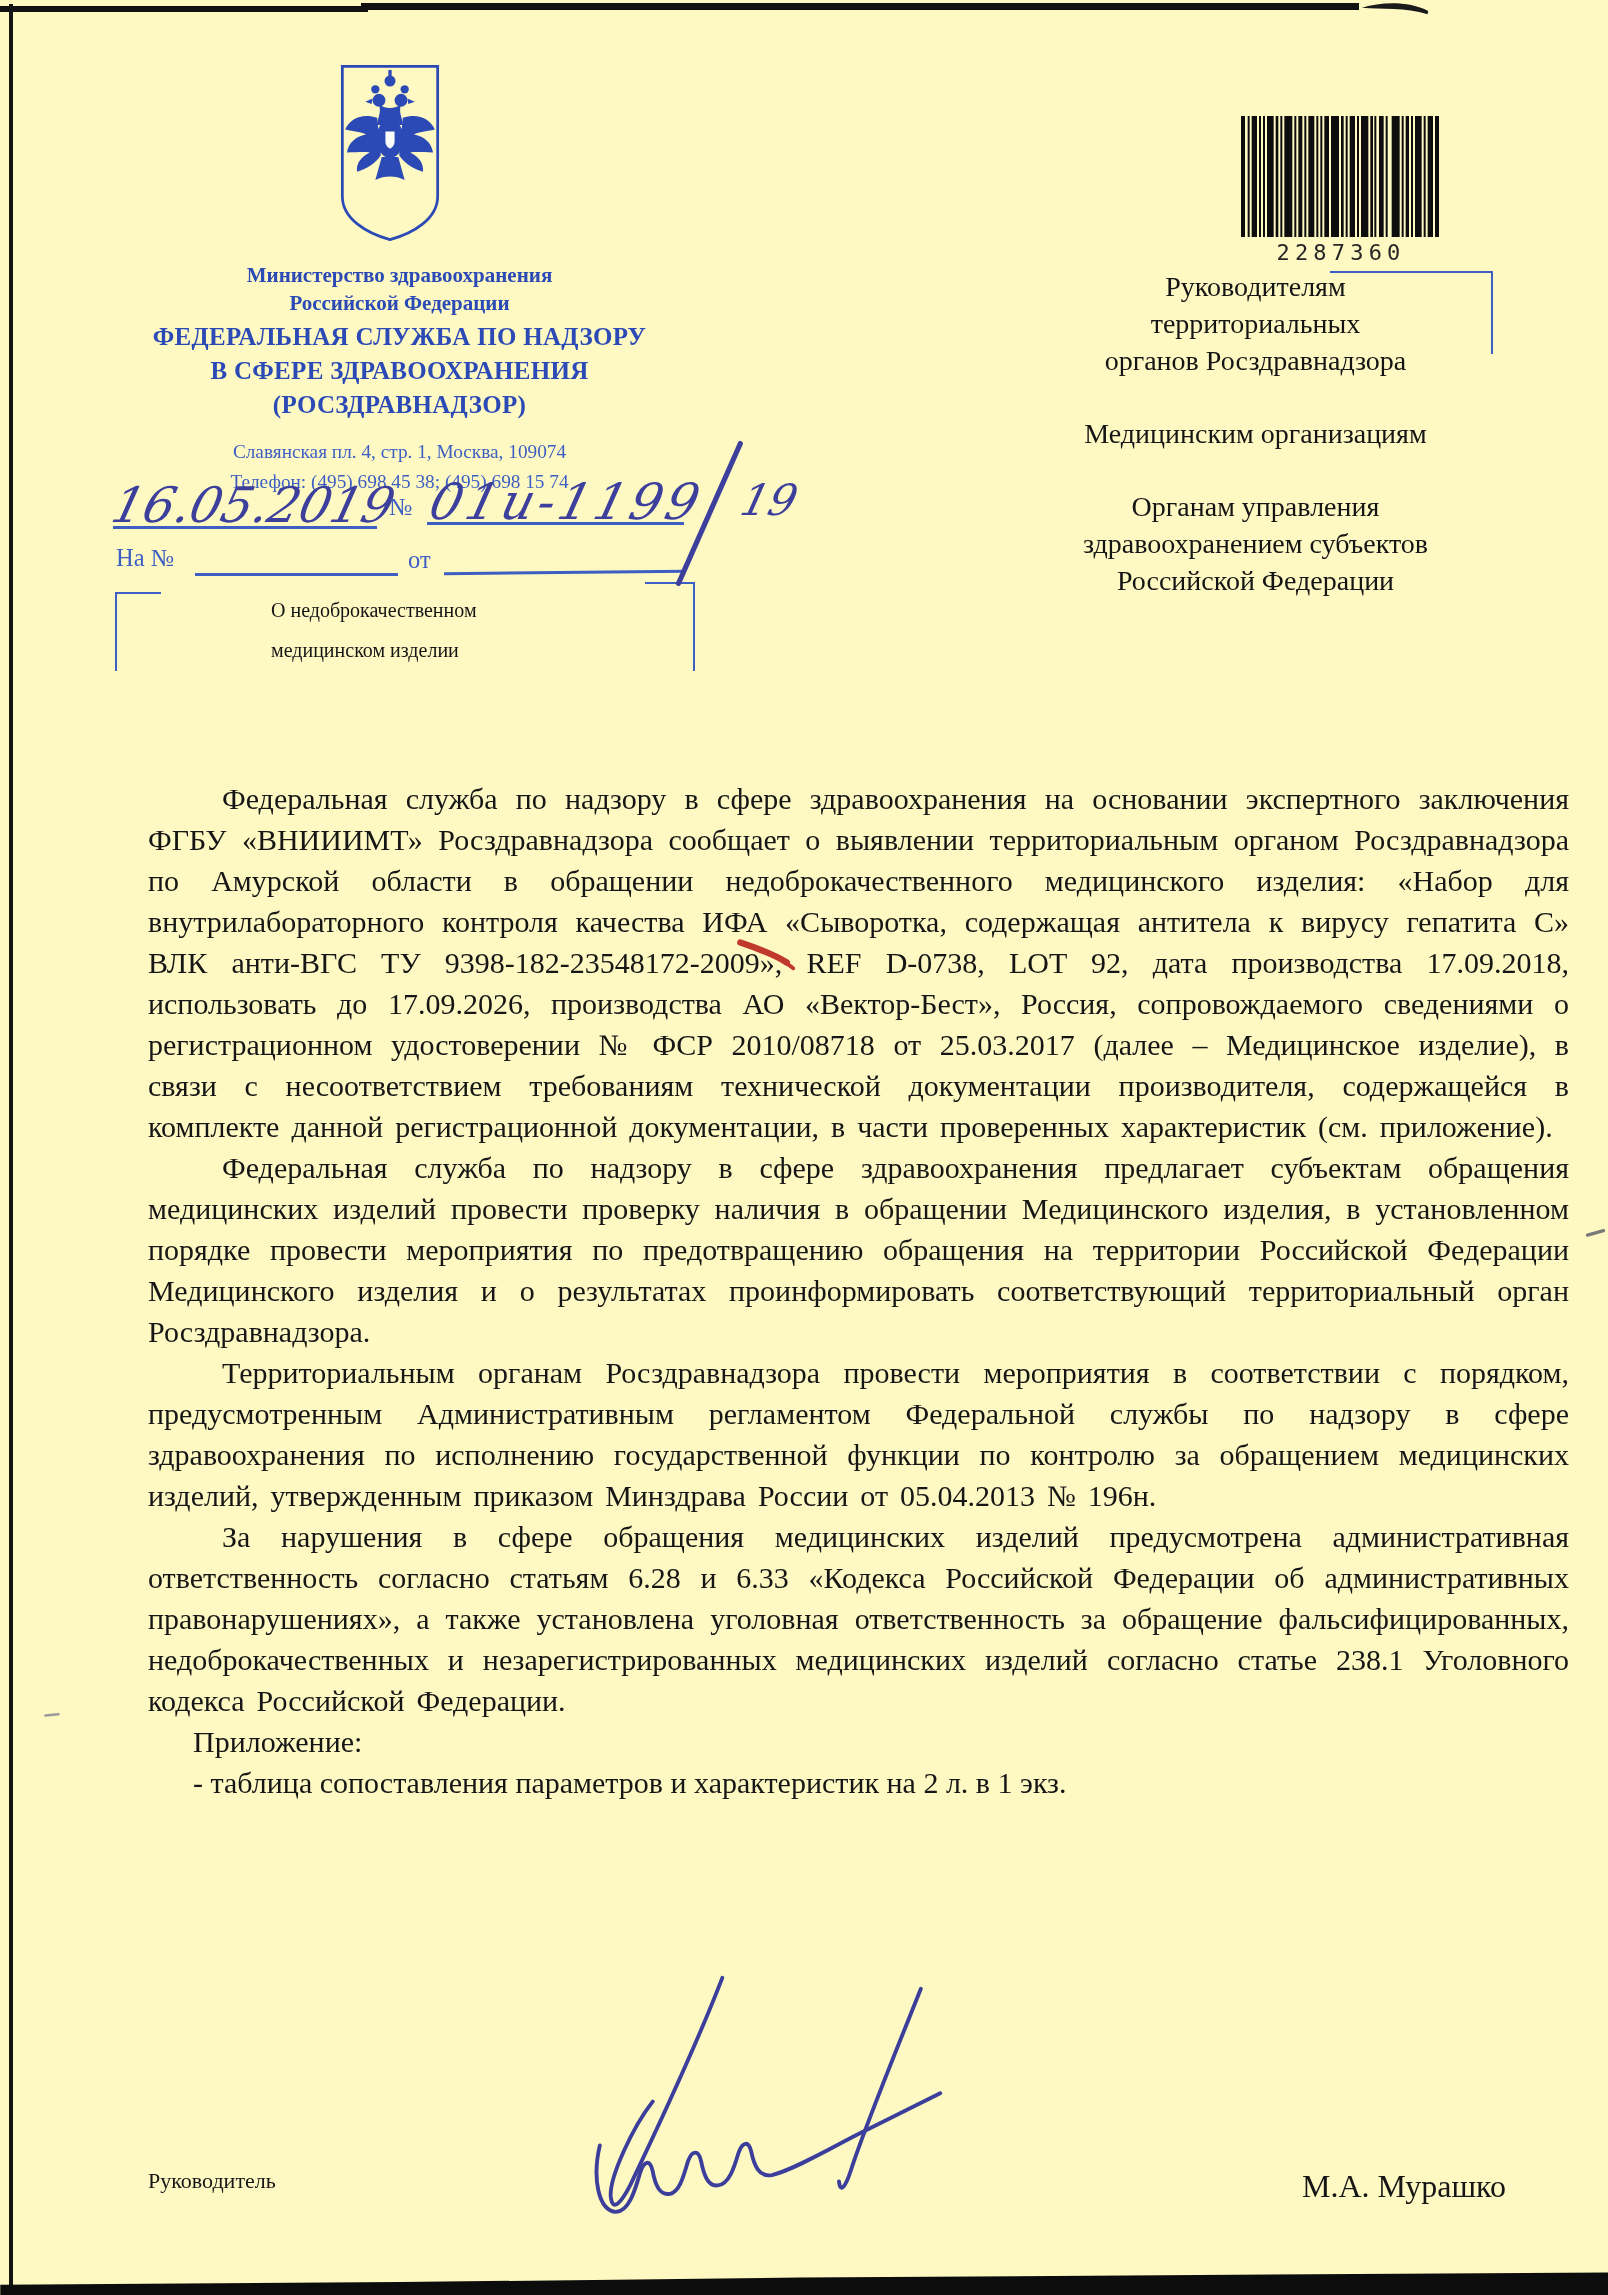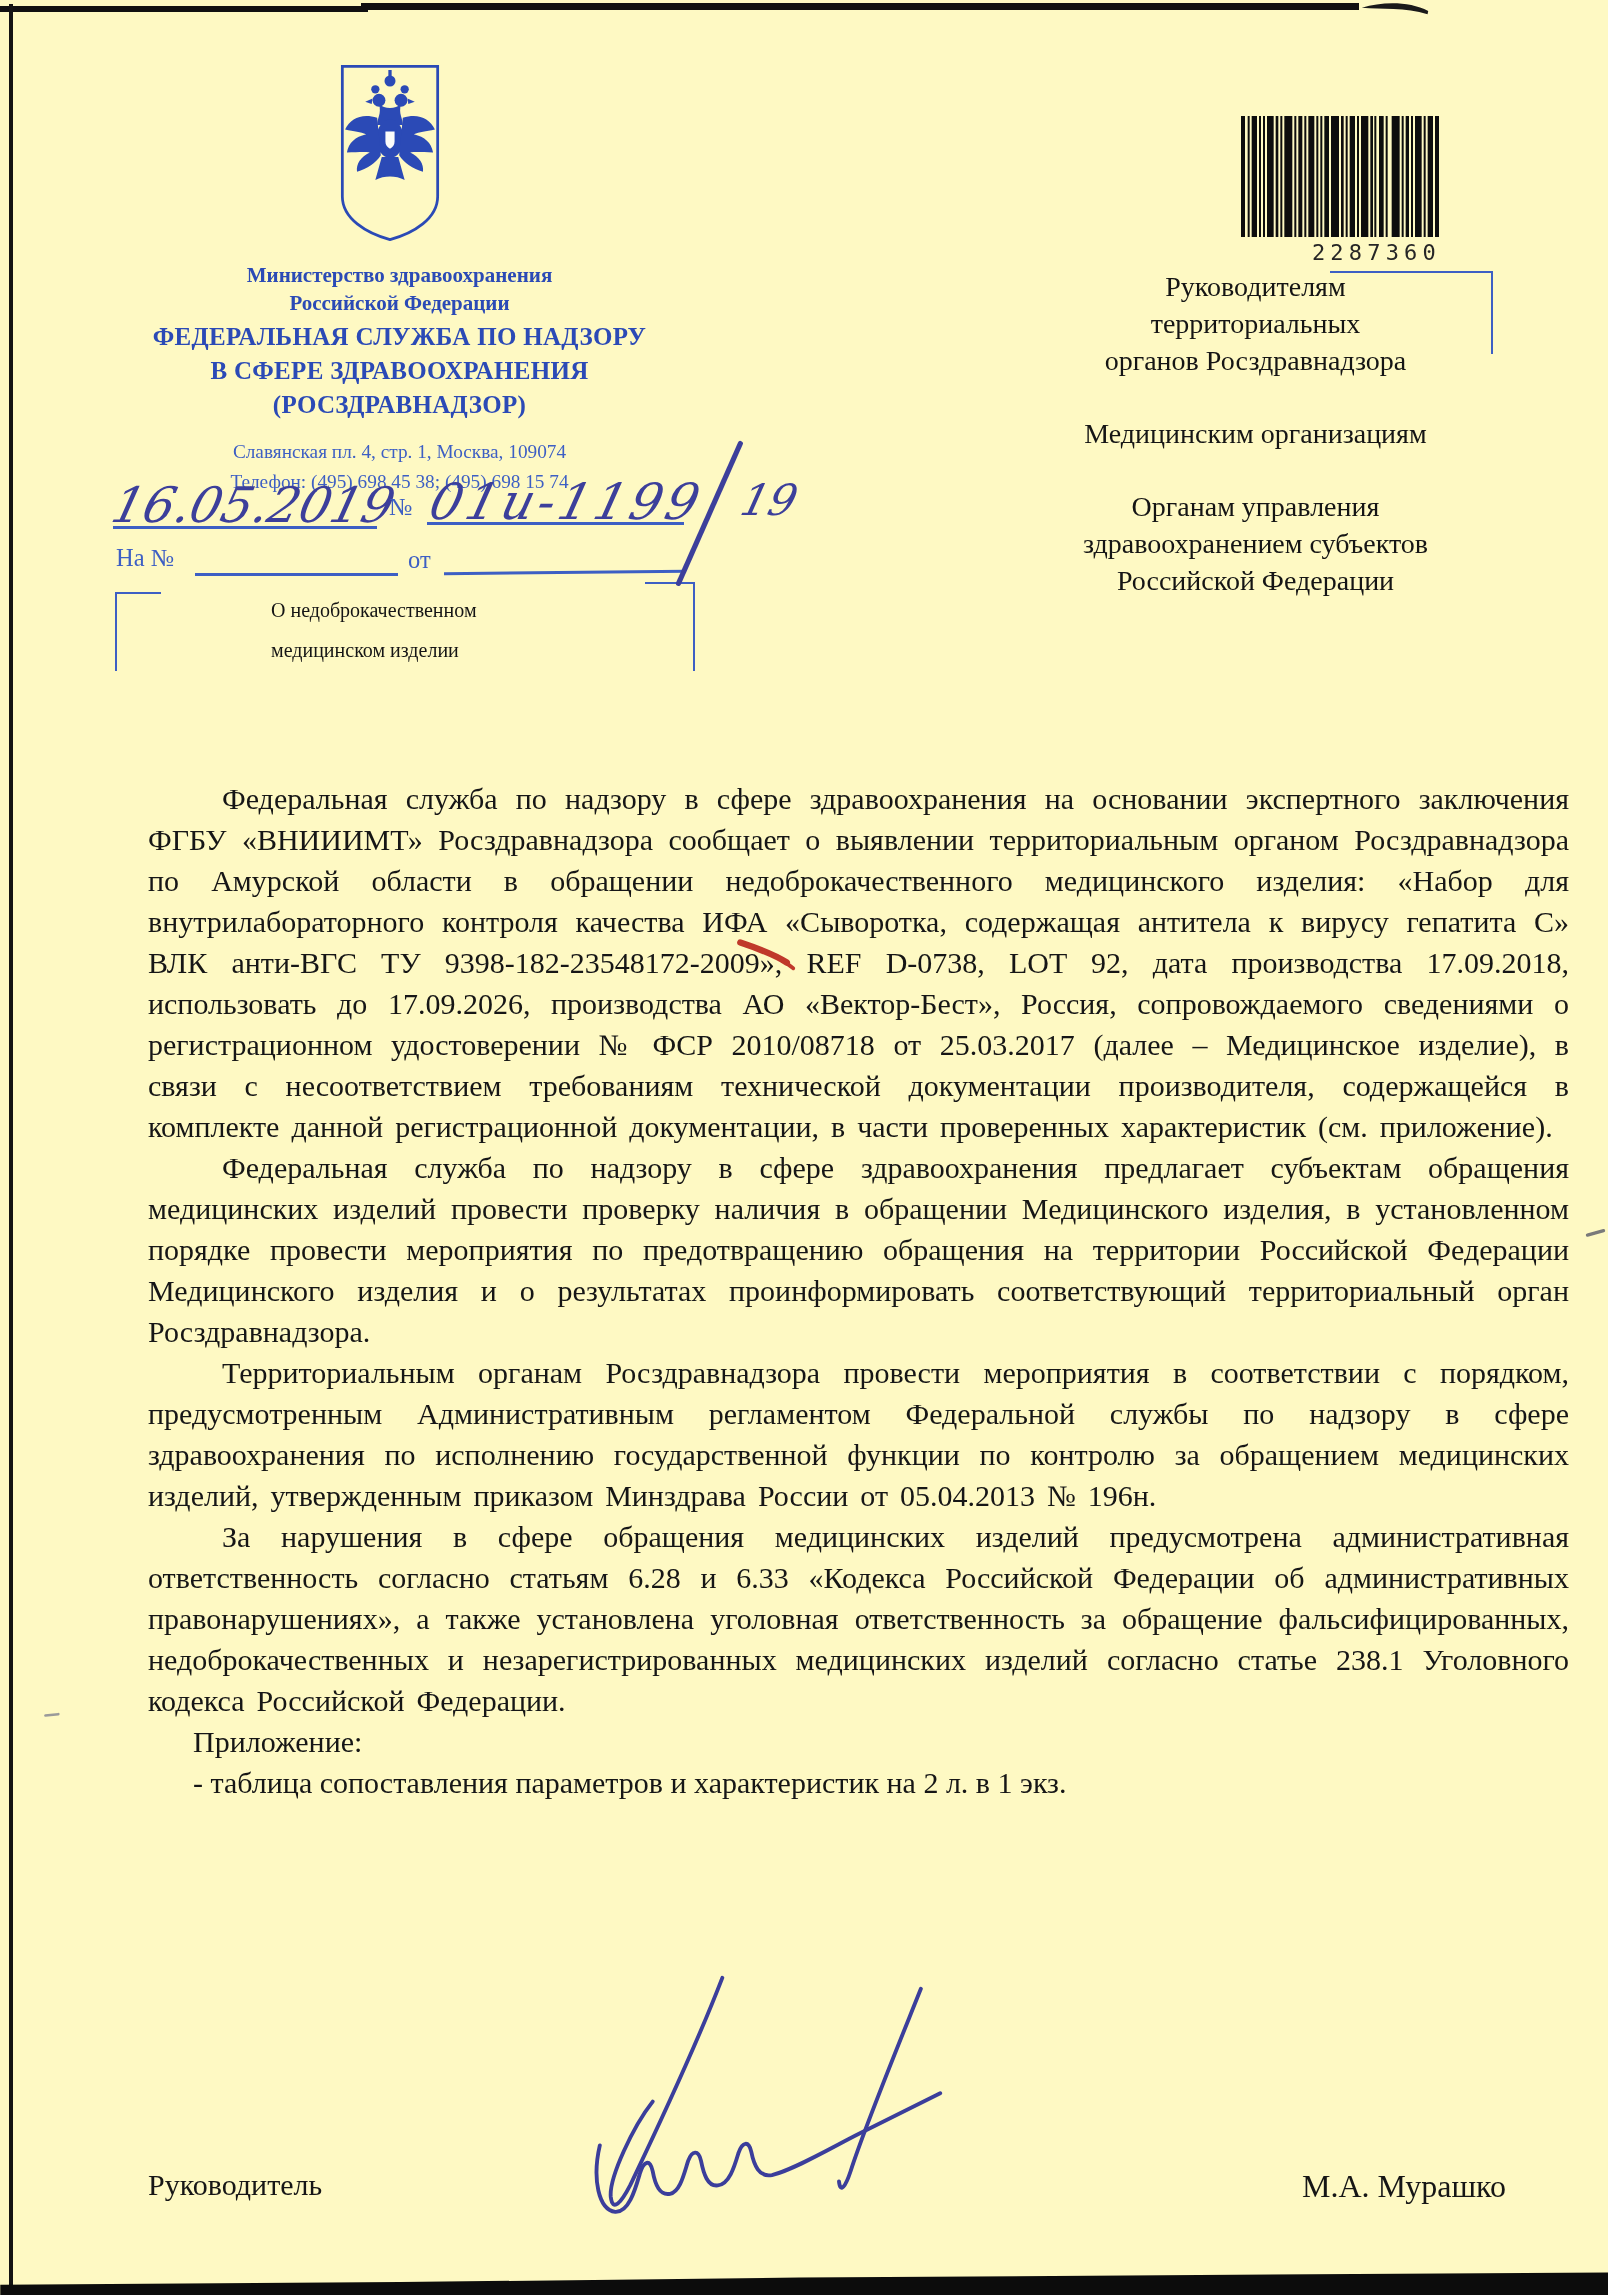--- a/index.html
+++ b/index.html
@@ -15,21 +15,21 @@
   .edge-top-a{position:absolute;left:0;top:5.8px;width:368px;height:5.8px;background:#111;}
   .edge-top-b{position:absolute;left:361px;top:3.2px;width:998px;height:6.4px;background:#111;}
   .edge-left{position:absolute;left:9px;top:3.9px;width:3.9px;height:2281px;background:#141414;}
   
   .emblem{position:absolute;left:335px;top:57px;width:110px;height:191px;}
   .lh-col{position:absolute;left:74px;width:651px;text-align:center;color:var(--accent,#2b4ab6);}
   .lh-ministry{top:261px;font-weight:bold;font-size:21px;line-height:28px;}
   .lh-service{top:320px;font-weight:bold;font-size:25px;line-height:34px;letter-spacing:0.3px;}
   .lh-address{top:437px;font-size:19.3px;line-height:30px;color:var(--form-blue,#3d5fc4);}
   
-  .barcode-wrap{position:absolute;left:1241px;top:116px;width:200px;text-align:right;}
+  .barcode-wrap{position:absolute;left:1241px;top:116px;width:200px;text-align:center;}
   .barcode-num{font-family:"DejaVu Sans Mono",monospace;font-size:22px;letter-spacing:5.2px;color:var(--barcode-text,#262626);margin-top:1.3px;}
   
   .hw{font-family:"DejaVu Serif",serif;font-style:italic;color:var(--ink,#3c3f9b);display:inline-block;transform:skewX(-14deg);white-space:nowrap;}
   .hw-date{position:absolute;left:113px;top:477px;font-size:49px;}
   .hw-num{position:absolute;left:431px;top:473px;font-size:50px;letter-spacing:3.9px;}
   .hw-suffix{position:absolute;left:742px;top:475px;font-size:43px;}
   .form-label{position:absolute;font-size:24.5px;color:var(--form-blue,#3d5fc4);}
   .lbl-no{left:389px;top:493px;}
   .lbl-nano{left:116px;top:544px;}
   .lbl-ot{left:408px;top:546px;}
@@ -46,21 +46,21 @@
   
   .subject{position:absolute;left:271px;top:590px;font-size:20px;line-height:40px;color:#151515;}
   
   .recipients{position:absolute;left:938px;top:268px;width:635px;text-align:center;font-size:28px;line-height:37px;color:#151515;}
   .recip-group{margin-bottom:36px;}
   
   .body-text{position:absolute;left:148px;top:778px;width:1421px;font-size:30px;line-height:41px;color:#161616;}
   .body-text p{margin:0;text-indent:74px;text-align:justify;word-spacing:4.5px;}
   .attachment{margin-left:45px;}
   
-  .footer-title{position:absolute;left:148px;top:2168px;font-size:30px;color:#161616;}
+  .footer-title{position:absolute;left:148px;top:2168px;font-size:22px;color:#161616;}
   .footer-name{position:absolute;right:103px;top:2168px;font-size:32px;color:#161616;}
   .overlay{position:absolute;left:0;top:0;}
 </style>
 </head>
 <body>
 
 <div class="page">
 
   <div class="edge-top-a"></div>
   <div class="edge-top-b"></div>

